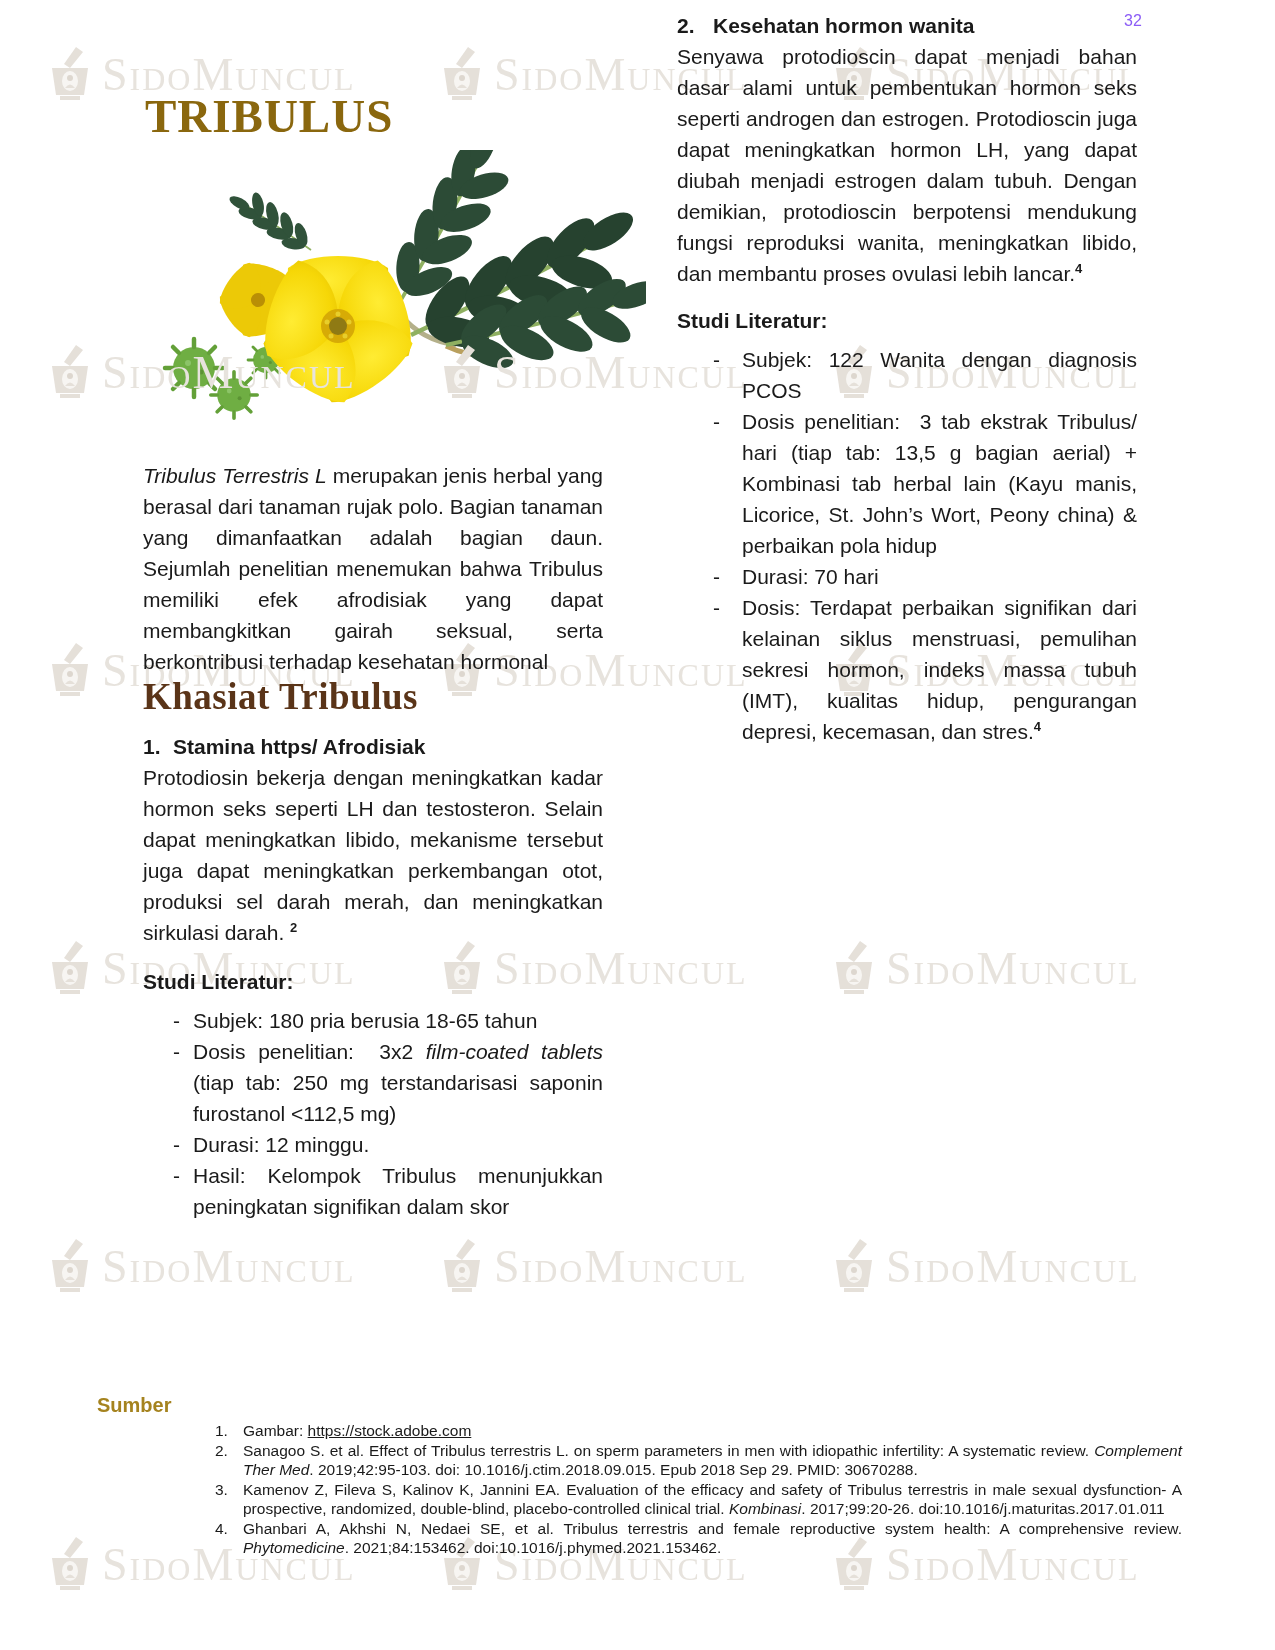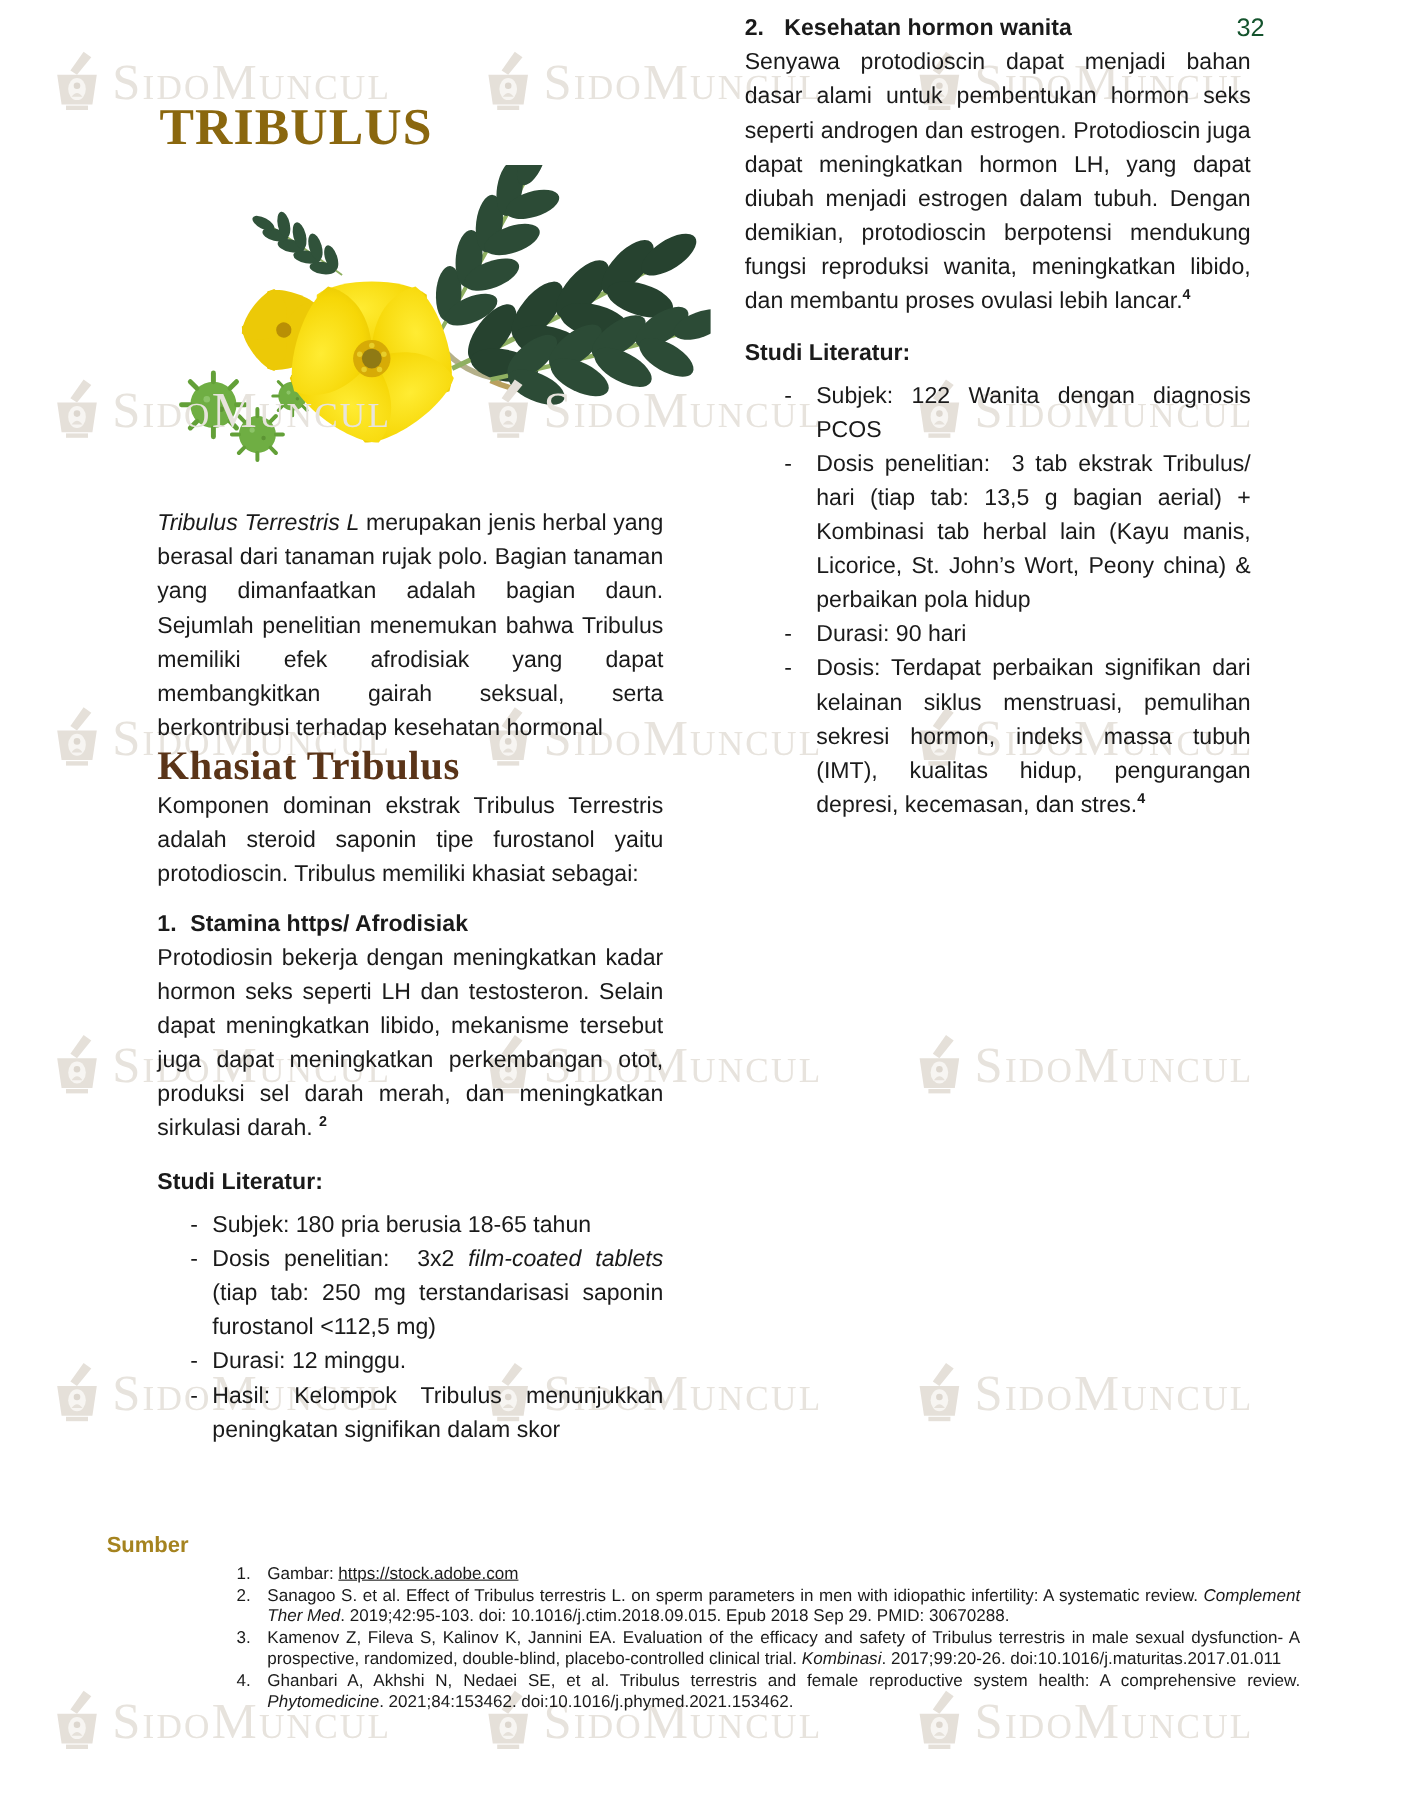--- a/index.html
+++ b/index.html
@@ -9,21 +9,21 @@
   }
   
   .flower-wrap{position:absolute;left:146px;top:150px;width:500px;height:292px;z-index:0}
   .wm-layer{position:absolute;inset:0;z-index:1;pointer-events:none}
   
   .wm{position:absolute;display:flex;align-items:center;gap:12px;white-space:nowrap}
   .wm-text{font-family:"Liberation Serif",serif;font-variant:small-caps;
     font-size:46px;letter-spacing:2px;line-height:1;color:#e7e3dd}
   .wm-icon path,.wm-icon rect{fill:#e5e0d9}
   
-  .page-number{position:absolute;left:1124px;top:12px;font-size:23px;color:#14532d;z-index:2}
+  .page-number{position:absolute;left:1124px;top:12px;font-size:16px;color:#8b5cf6;z-index:2}
   
   .col{position:absolute;top:0;width:460px;z-index:2}
   .col-left{left:143px}
   .col-right{left:677px}
   h1.doc-title{font-family:"Liberation Serif",serif;font-weight:bold;color:#8a670e;
     font-size:47px;line-height:48px;letter-spacing:1px;margin:92px 0 0 2px}
   .flower-space{height:320px}
   h2.section{font-family:"Liberation Serif",serif;font-weight:bold;color:#5a3418;
     font-size:37px;line-height:40px;margin:0;letter-spacing:0.5px}
   p.body{font-size:21px;line-height:31px;text-align:justify;margin:0}
@@ -344,21 +344,20 @@
 <div class="page-number">32</div>
 
 <div class="col col-left">
   <h1 class="doc-title">TRIBULUS</h1>
   <div class="flower-space"></div>
 
   <p class="body mt-intro"><span class="seg-i">Tribulus Terrestris L</span><span> merupakan jenis herbal yang berasal dari tanaman rujak polo. Bagian tanaman yang dimanfaatkan adalah bagian daun. Sejumlah penelitian menemukan bahwa Tribulus memiliki efek afrodisiak yang dapat membangkitkan gairah seksual, serta berkontribusi terhadap kesehatan hormonal</span></p>
 
   <h2 class="section mt-h2l">Khasiat Tribulus</h2>
 
-  <p class="body mt-p1l">Komponen dominan ekstrak Tribulus Terrestris adalah steroid saponin tipe furostanol yaitu protodioscin. Tribulus memiliki khasiat sebagai:</p>
 
   <div class="num-item mt-item1">
     <span class="num">1.</span>
     <span>Stamina https/ Afrodisiak</span>
   </div>
 
   <p class="body indent mt-body1"><span>Protodiosin bekerja dengan meningkatkan kadar hormon seks seperti LH dan testosteron. Selain dapat meningkatkan libido, mekanisme tersebut juga dapat meningkatkan perkembangan otot, produksi sel darah merah, dan meningkatkan sirkulasi darah. </span><span class="seg-sup">2</span></p>
 
   <p class="label indent mt-studi-l">Studi Literatur:</p>
 
@@ -397,21 +396,21 @@
     <div class="bullet">
       <span class="dash">-</span>
       <div class="btext"><span>Subjek: 122 Wanita dengan diagnosis PCOS</span></div>
     </div>
     <div class="bullet">
       <span class="dash">-</span>
       <div class="btext"><span>Dosis penelitian:&nbsp; 3 tab ekstrak Tribulus/ hari (tiap tab: 13,5 g bagian aerial) + Kombinasi tab herbal lain (Kayu manis, Licorice, St. John’s Wort, Peony china) &amp; perbaikan pola hidup</span></div>
     </div>
     <div class="bullet">
       <span class="dash">-</span>
-      <div class="btext"><span>Durasi: 90 hari</span></div>
+      <div class="btext"><span>Durasi: 70 hari</span></div>
     </div>
     <div class="bullet">
       <span class="dash">-</span>
       <div class="btext"><span>Dosis: Terdapat perbaikan signifikan dari kelainan siklus menstruasi, pemulihan sekresi hormon, indeks massa tubuh (IMT), kualitas hidup, pengurangan depresi, kecemasan, dan stres.</span><span class="seg-sup">4</span></div>
     </div>
   </div>
 
 
 </div>
 

